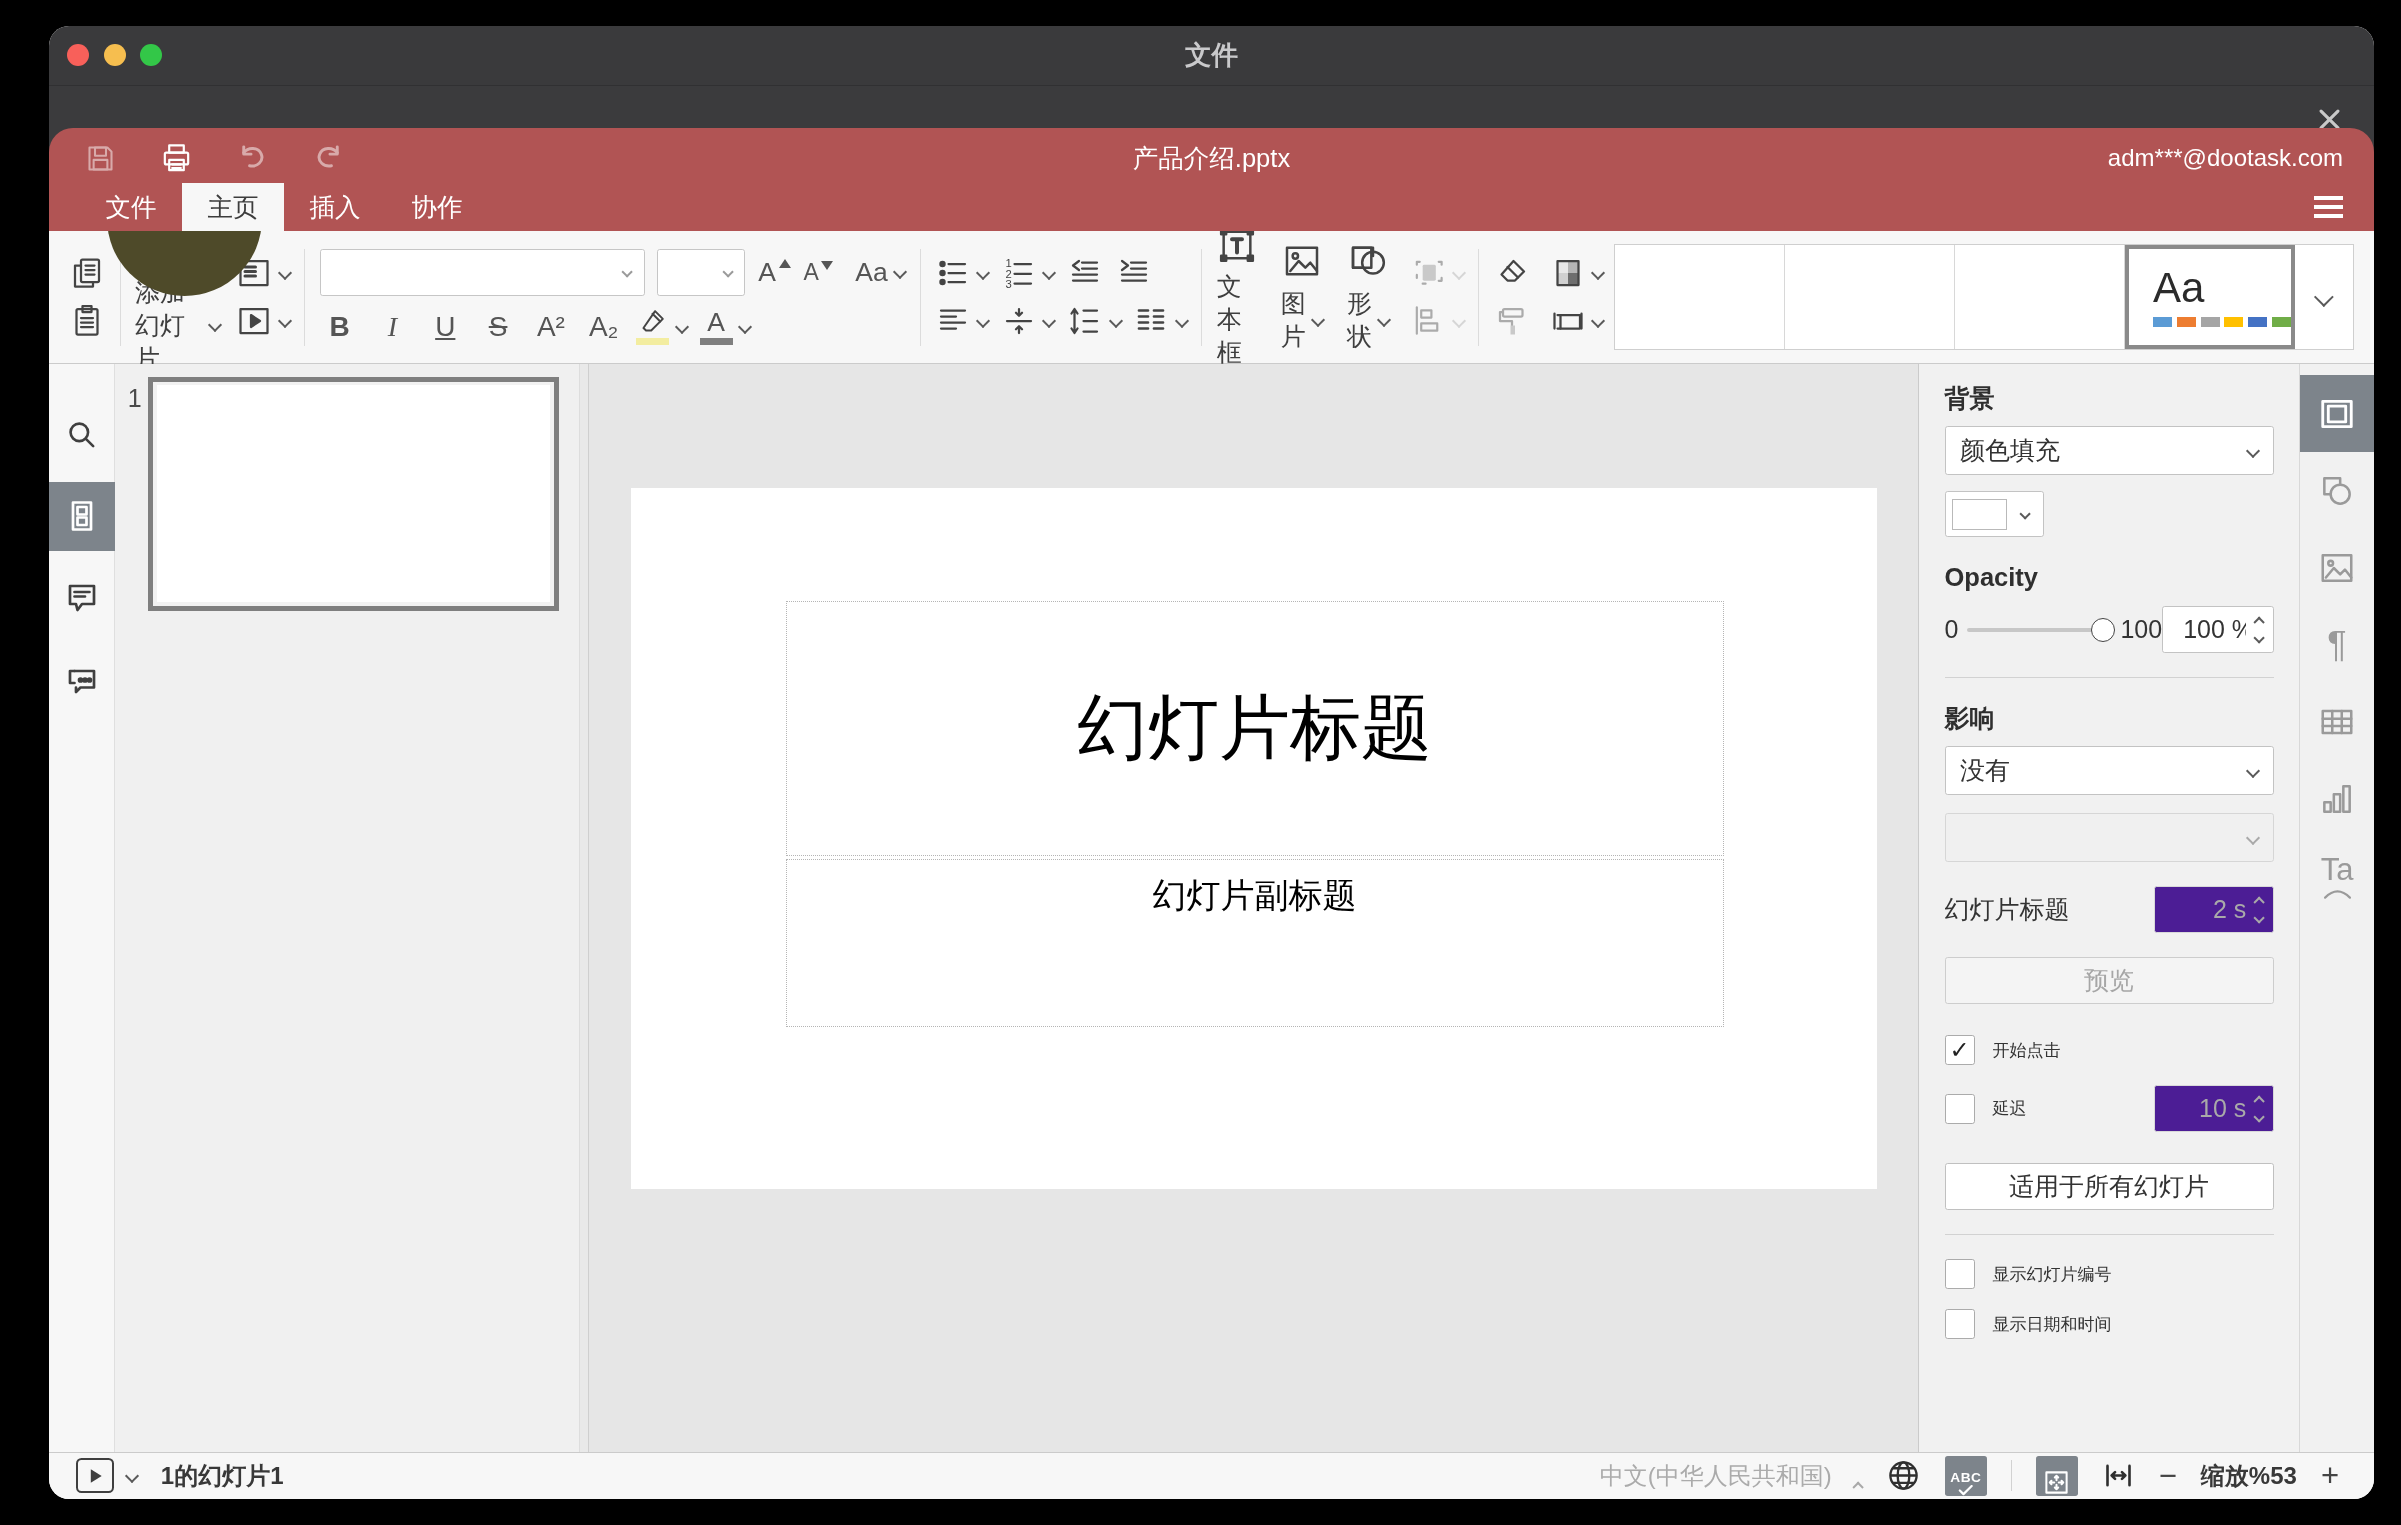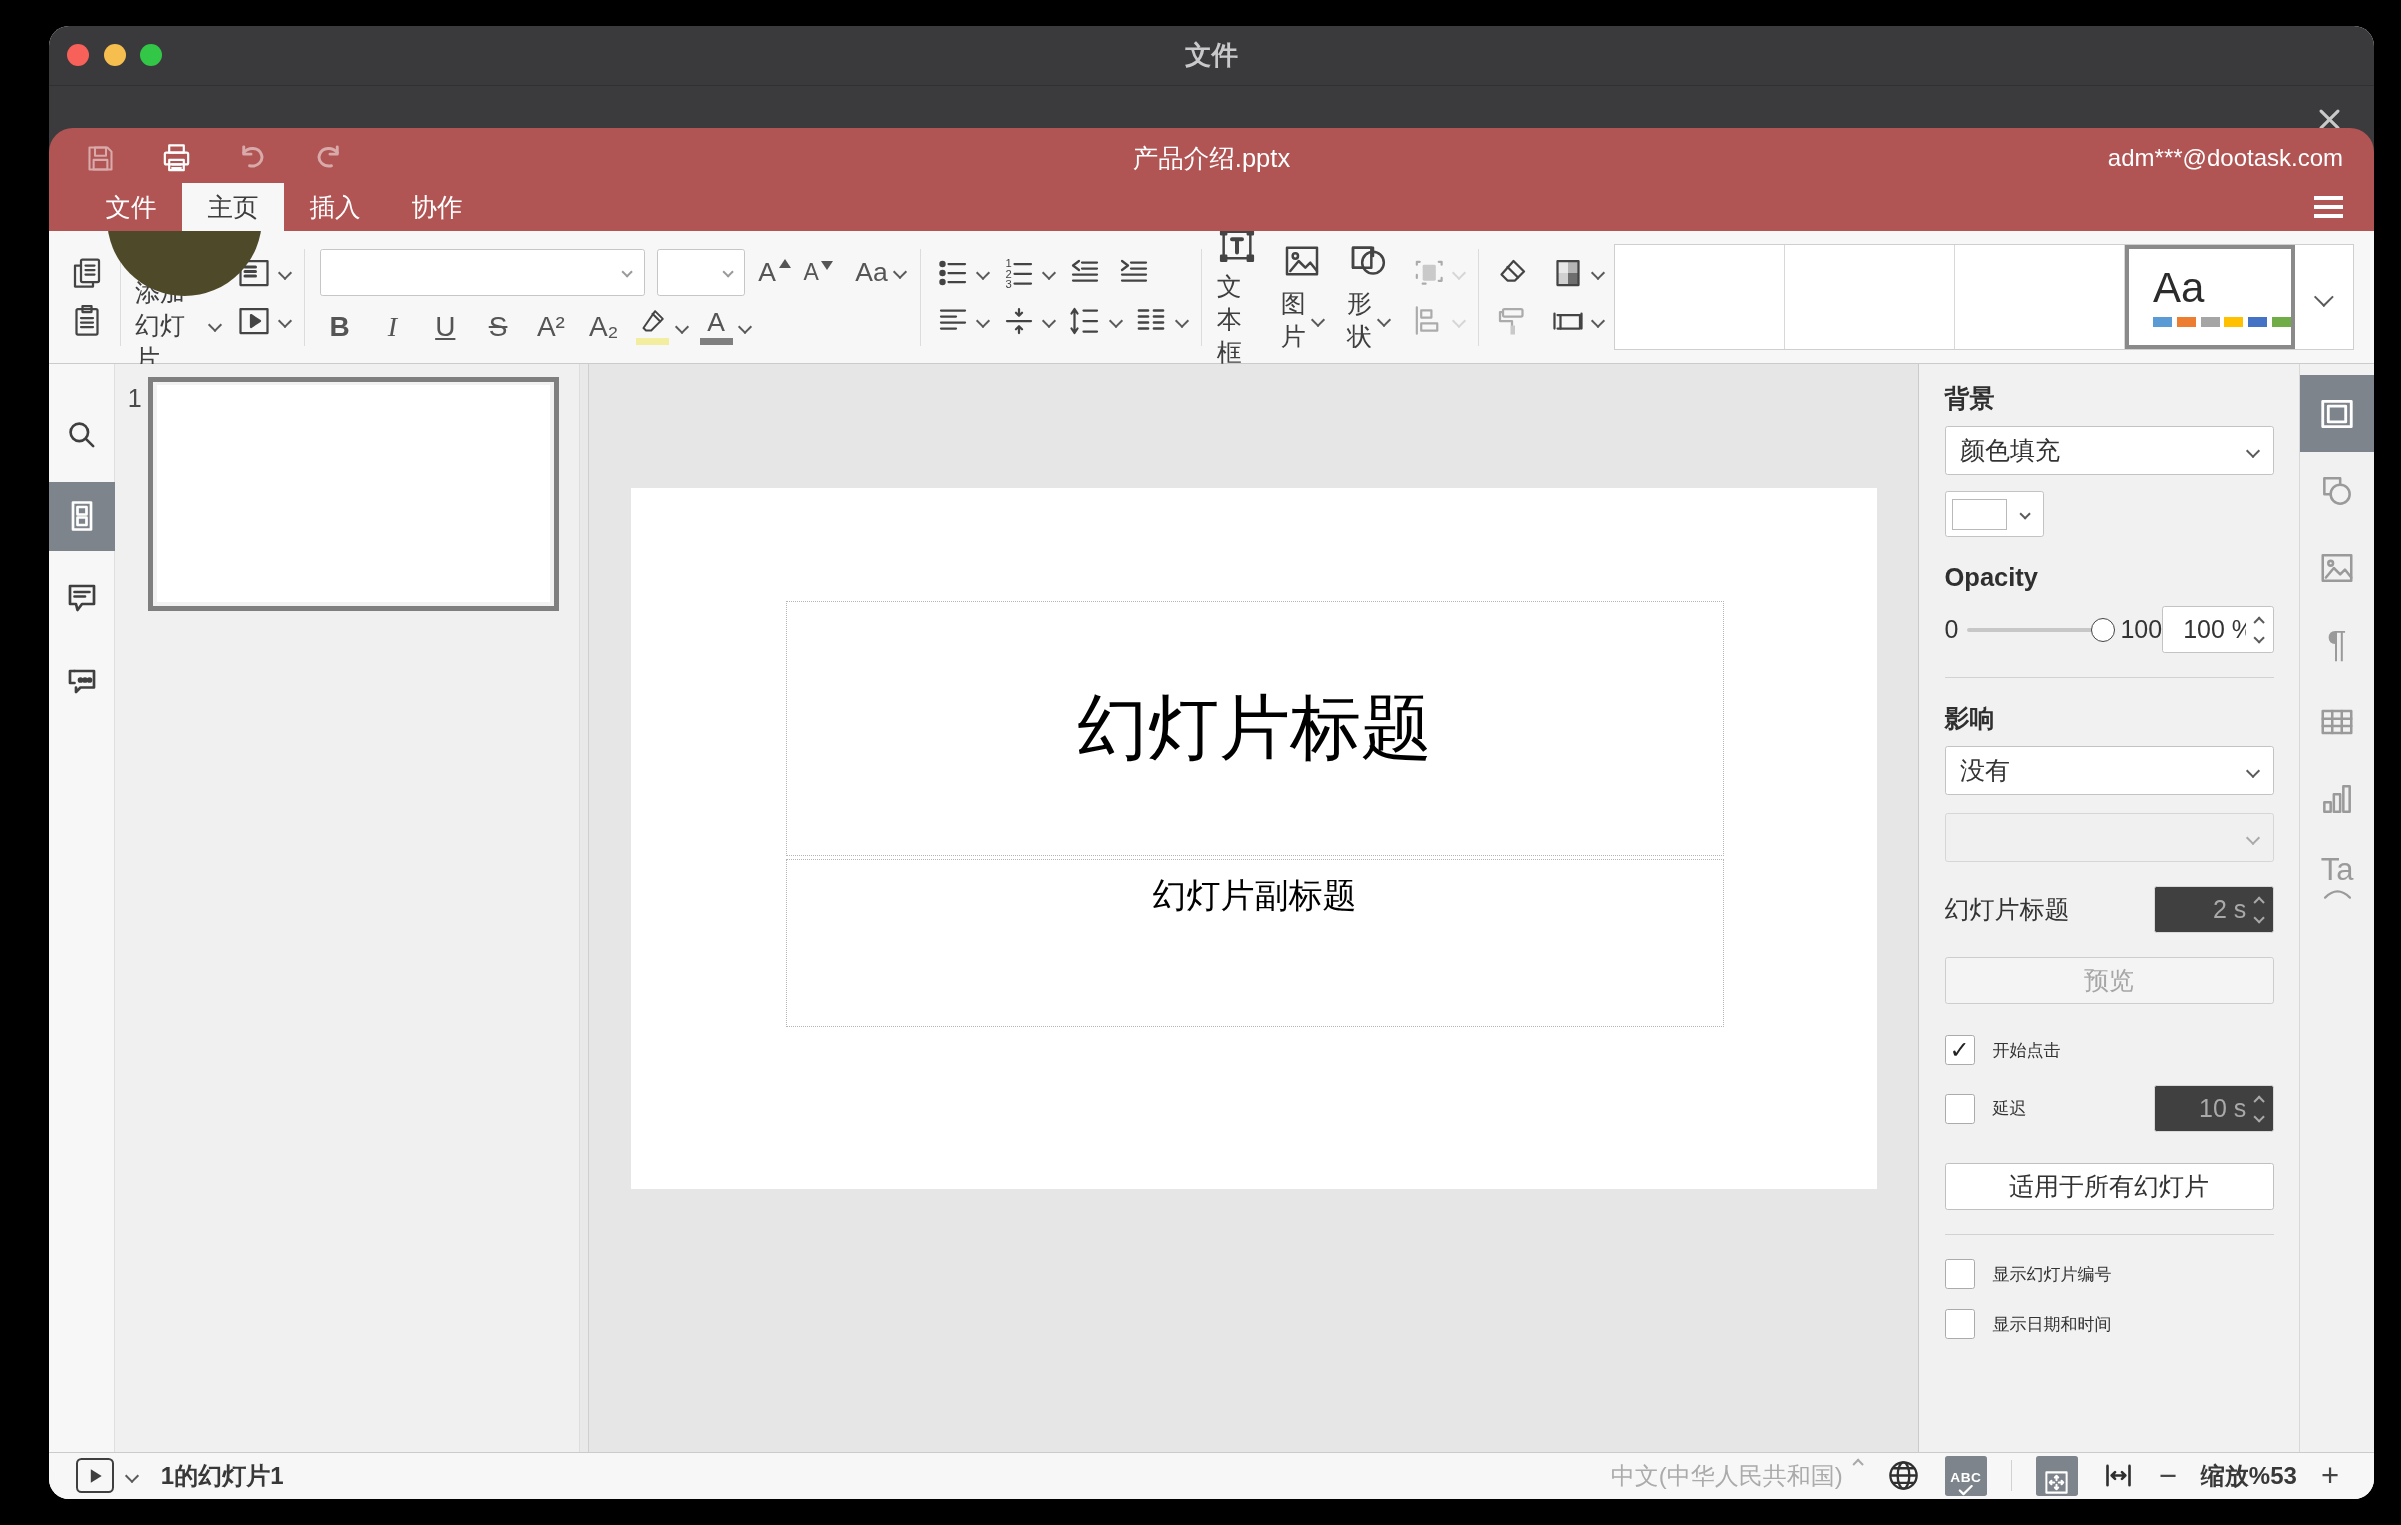--- a/index.html
+++ b/index.html
@@ -121,21 +121,21 @@
   .op-row { display:flex; align-items:center; margin-top:14.6px; }
   .op-end { font-size:25px; color:#333; }
   .sl-track { width:135px; height:4.6px; background:#c7c7c7; border-radius:2.7px; margin-left:9px; position:relative; }
   .sl-thumb { position:absolute; right:-22px; top:50%; transform:translateY(-50%); width:24px; height:24px;
               border-radius:50%; background:#fff; border:1.8px solid #444; cursor:pointer; }
   .spin { height:47px; background:#fff; border:0.9px solid #c3c3c3; border-radius:2.7px; display:flex; align-items:center; padding:0 9px 0 20px; }
   .spin input { border:0; outline:0; background:transparent; width:100%; text-align:right; font-size:25px; color:#333;
                 font-family:inherit; padding-right:9px; }
   .spin-arrows { display:flex; flex-direction:column; gap:8.2px; }
   .spin-arrows .chv { width:8.2px; height:8.2px; }
-  .spin.off { background:#404040; border-color:#d9d9d9;justify-content:space-between; }
+  .spin.off { background:#4c1d95; border-color:#d9d9d9;justify-content:space-between; }
   .spin.off input { color:#a9a9a9; }
   .op-spin { width:117px; margin-left:auto; }
   .dur-row { display:flex; align-items:center; margin-top:24px; }
   .dur-row .spin { width:120px; margin-left:auto; }
   .rp-btn { width:100%; height:47px; border:0.9px solid #cdcdcd; border-radius:2.7px; background:#f4f4f4;
             font-size:25px; color:#a6a6a6; display:flex; align-items:center; justify-content:center; margin-top:24px; cursor:default; }
   .rp-btn.on { background:#fff; color:#333; border-color:#c0c0c0; cursor:pointer; }
   .cb-row { display:flex; align-items:center; margin-top:24px; gap:18px; }
   .cbox { width:30px; height:30px; background:#fff; border:0.9px solid #ababab; border-radius:2.7px; flex:none;
           display:flex; align-items:center; justify-content:center; font-size:24px; color:#222; cursor:pointer; }
@@ -149,21 +149,21 @@
   .rr-item.active { background:#7d848b; }
   .rr-item.active svg { stroke:#fff; }
 
   
   .statusbar { flex:none; height:47px; background:#f7f7f7; border-top:0.9px solid #cbcbcb;
                display:flex; align-items:center; padding:0 35px 0 27px; }
   .play-btn { width:38px; height:35px; border:2.3px solid #3f3f3f; border-radius:5.5px;
               display:flex; align-items:center; justify-content:center; cursor:pointer; }
   .sb-counter { font-size:24px; font-weight:bold; color:#383838; margin-left:24px; }
   .sb-right { margin-left:auto; display:flex; align-items:center; gap:24px; }
-  .sb-lang { font-size:24px; color:#ababab; display:flex; align-items:flex-start; gap:11px; cursor:pointer; }
+  .sb-lang { font-size:24px; color:#ababab; display:flex; align-items:flex-end; gap:22px; cursor:pointer; }
   .sb-btn { width:42px; height:40px; border-radius:2.7px; display:flex; flex-direction:column; align-items:center; justify-content:flex-end; cursor:pointer; }
   .sb-btn.active { background:#7d848b; }
   .sb-btn.active svg { stroke:#fff; }
   .spell-txt { color:#fff; font-size:13.7px; font-weight:bold; line-height:1; letter-spacing:0.5px; }
   .sb-sep { width:0.9px; height:31px; background:#d2d2d2; }
   .sb-zoom { font-size:24px; font-weight:bold; color:#383838; }
   .sb-pm { font-size:31px; color:#444; cursor:pointer; line-height:1; }
 </style>
 </head>
 <body>

